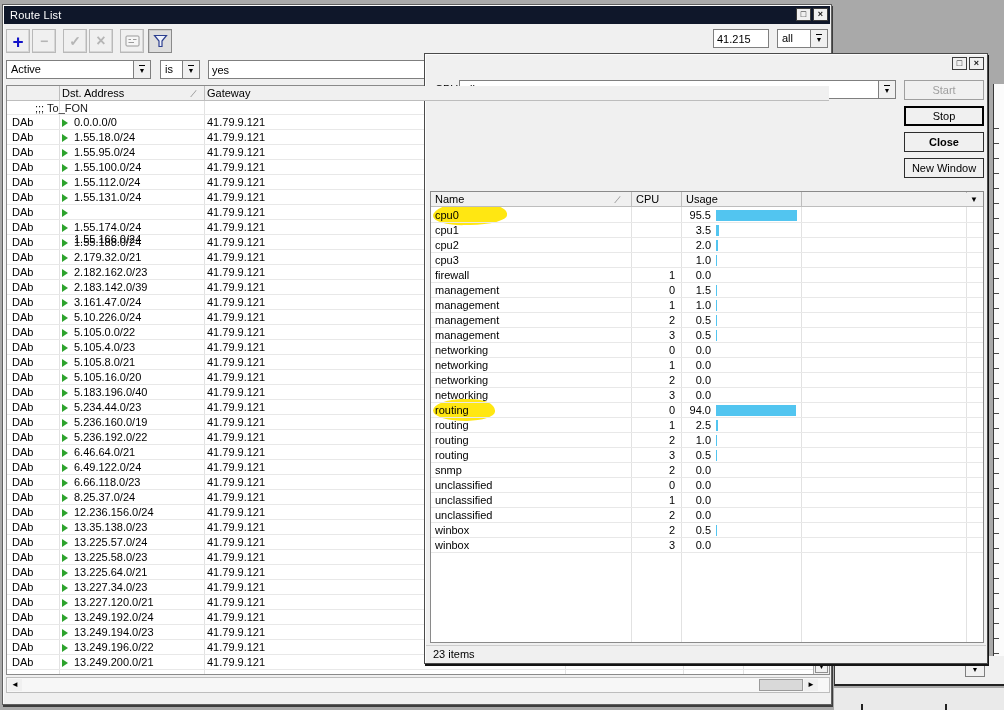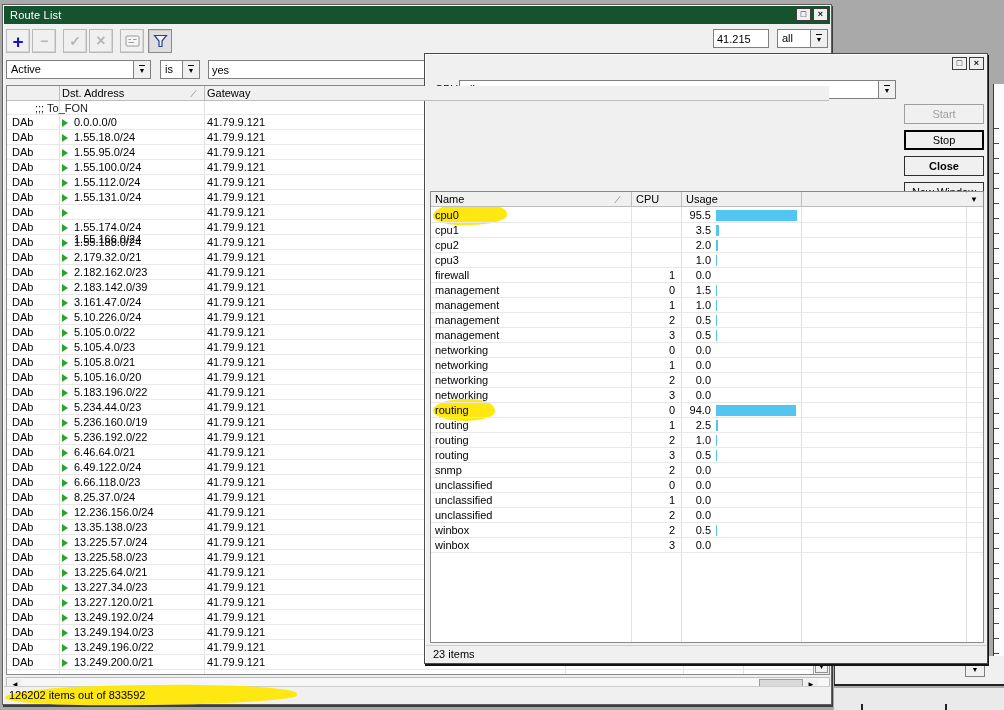--- a/index.html
+++ b/index.html
@@ -5,40 +5,40 @@
   * { margin:0; padding:0; box-sizing:border-box; }
   html,body { background:#6b6b6b; }
   #desktop {
     position:relative; width:1004px; height:710px; overflow:hidden;
     background:#a9a9a9;
     font-family:"Liberation Sans", sans-serif; font-size:11px; color:#000;
   }
   .win { position:absolute; background:#f0f0f0; border:1px solid #5f5f5f;
          box-shadow: inset 1px 1px 0 #fdfdfd, 1px 2px 0 rgba(25,25,25,.75); }
   .titlebar { position:absolute; left:1px; right:1px; top:1px; height:18px;
-              background:#14532d; color:#fff; line-height:18px; padding-left:6px;
+              background:#0f172a; color:#fff; line-height:18px; padding-left:6px;
               font-size:11px; letter-spacing:.2px; }
   .wbtn { position:absolute; top:3px; width:15px; height:13px; background:#f0f0f0;
           border:1px solid #3c3c3c; font-size:9px; line-height:11px; text-align:center;
           color:#111; font-weight:bold; }
   .tbtn { position:absolute; width:24px; height:24px; background:#f0f0f0;
           border:1px solid #b9b9b9; box-shadow:inset -1px -1px 0 #d6d6d6;
           display:flex; align-items:center; justify-content:center; }
   .tbtn.pressed { background:#dedede; border-color:#8a8a8a; box-shadow:inset 1px 1px 0 #c9c9c9; }
   .glyph-plus  { color:#1313c8; font-size:19px; font-weight:bold; line-height:1; }
   .glyph-dis   { color:#b5b5b5; font-size:14px; font-weight:bold; line-height:1; }
   .field { position:absolute; background:#fff; border:1px solid #7f7f7f; height:19px;
            font-family:"Liberation Sans",sans-serif; font-size:11px; padding:0 3px; color:#000; }
   .combo { position:absolute; background:#fff; border:1px solid #7f7f7f; height:19px;
            line-height:17px; padding:0 4px; }
   .dd { position:absolute; width:18px; height:19px; background:#f0f0f0; border:1px solid #7f7f7f;
         display:flex; align-items:center; justify-content:center; }
   .ddg { font-size:7px; line-height:1; border-top:1px solid #000; padding-top:1px; color:#000; }
   .btn { position:absolute; width:80px; height:20px; background:#f0f0f0; border:1px solid #2d2d2d;
-         display:flex; align-items:center; justify-content:center; font-size:11px;margin-top:24px; }
+         display:flex; align-items:center; justify-content:center; font-size:11px; }
   .btn.default { border:2px solid #000; }
   .btn.disabled { color:#9f9f9f; border-color:#9f9f9f; }
   .tablebox { position:absolute; background:#fff; border:1px solid #8a8a8a; overflow:hidden; }
   .thead { position:absolute; left:0; right:0; top:0; height:15px; background:#f0f0f0;
            border-bottom:1px solid #bdbdbd; z-index:3; }
   .hcell { position:absolute; top:0; height:15px; line-height:15px; color:#000; }
   .sortg { color:#8a8a8a; font-style:italic; font-size:10px; }
   .colsep { position:absolute; top:0; bottom:0; width:1px; background:#e2e2e2; }
   .thead .hsep { position:absolute; top:0; bottom:0; width:1px; background:#bdbdbd; }
   .rrow, .prow { position:absolute; left:0; right:0; height:15px; line-height:15px;
@@ -266,21 +266,21 @@
           </div>
           <div class="rrow" style="top: 284px;">
             <span class="cell" style="left: 5px;">DAb</span>
             <span class="tri" style="left: 55px;"></span>
             <span class="cell" style="left: 67px;">5.105.16.0/20</span>
             <span class="cell" style="left: 200px;">41.79.9.121</span>
           </div>
           <div class="rrow" style="top: 299px;">
             <span class="cell" style="left: 5px;">DAb</span>
             <span class="tri" style="left: 55px;"></span>
-            <span class="cell" style="left: 67px;">5.183.196.0/22</span>
+            <span class="cell" style="left: 67px;">5.183.196.0/40</span>
             <span class="cell" style="left: 200px;">41.79.9.121</span>
           </div>
           <div class="rrow" style="top: 314px;">
             <span class="cell" style="left: 5px;">DAb</span>
             <span class="tri" style="left: 55px;"></span>
             <span class="cell" style="left: 67px;">5.234.44.0/23</span>
             <span class="cell" style="left: 200px;">41.79.9.121</span>
           </div>
           <div class="rrow" style="top: 329px;">
             <span class="cell" style="left: 5px;">DAb</span>
@@ -401,24 +401,20 @@
     <div style="position:absolute;left:3px;top:672px;width:824px;height:16px;background:#f7f7f7;border:1px solid #bdbdbd;">
       <div class="sarrow" style="left:1px;top:1px;bottom:1px;width:14px;border:none;">
         <span>◄</span>
       </div>
       <div class="sthumb" style="left:752px;top:1px;bottom:1px;width:44px;"></div>
       <div class="sarrow" style="left:797px;top:1px;bottom:1px;width:14px;border:none;">
         <span>►</span>
       </div>
     </div>
 
-    <div class="statusbar">
-      <div class="blob" style="left: 1px; top: -2px; width: 292px; height: 20px; transform: rotate(-0.6deg); background: rgb(255, 231, 18);"></div>
-      <span style="position:relative;padding-left:5px;">126202 items out of 833592</span>
-    </div>
   </div>
 
   <div class="win" style="left:424px;top:53px;width:564px;height:611px;border-color:#4a4a4a;box-shadow:inset 1px 1px 0 #fdfdfd, 1px 2px 0 #141414;">
     <div class="wbtn" style="right:20px;">
       <span>□</span>
     </div>
     <div class="wbtn" style="right:3px;">
       <span>×</span>
     </div>
 

